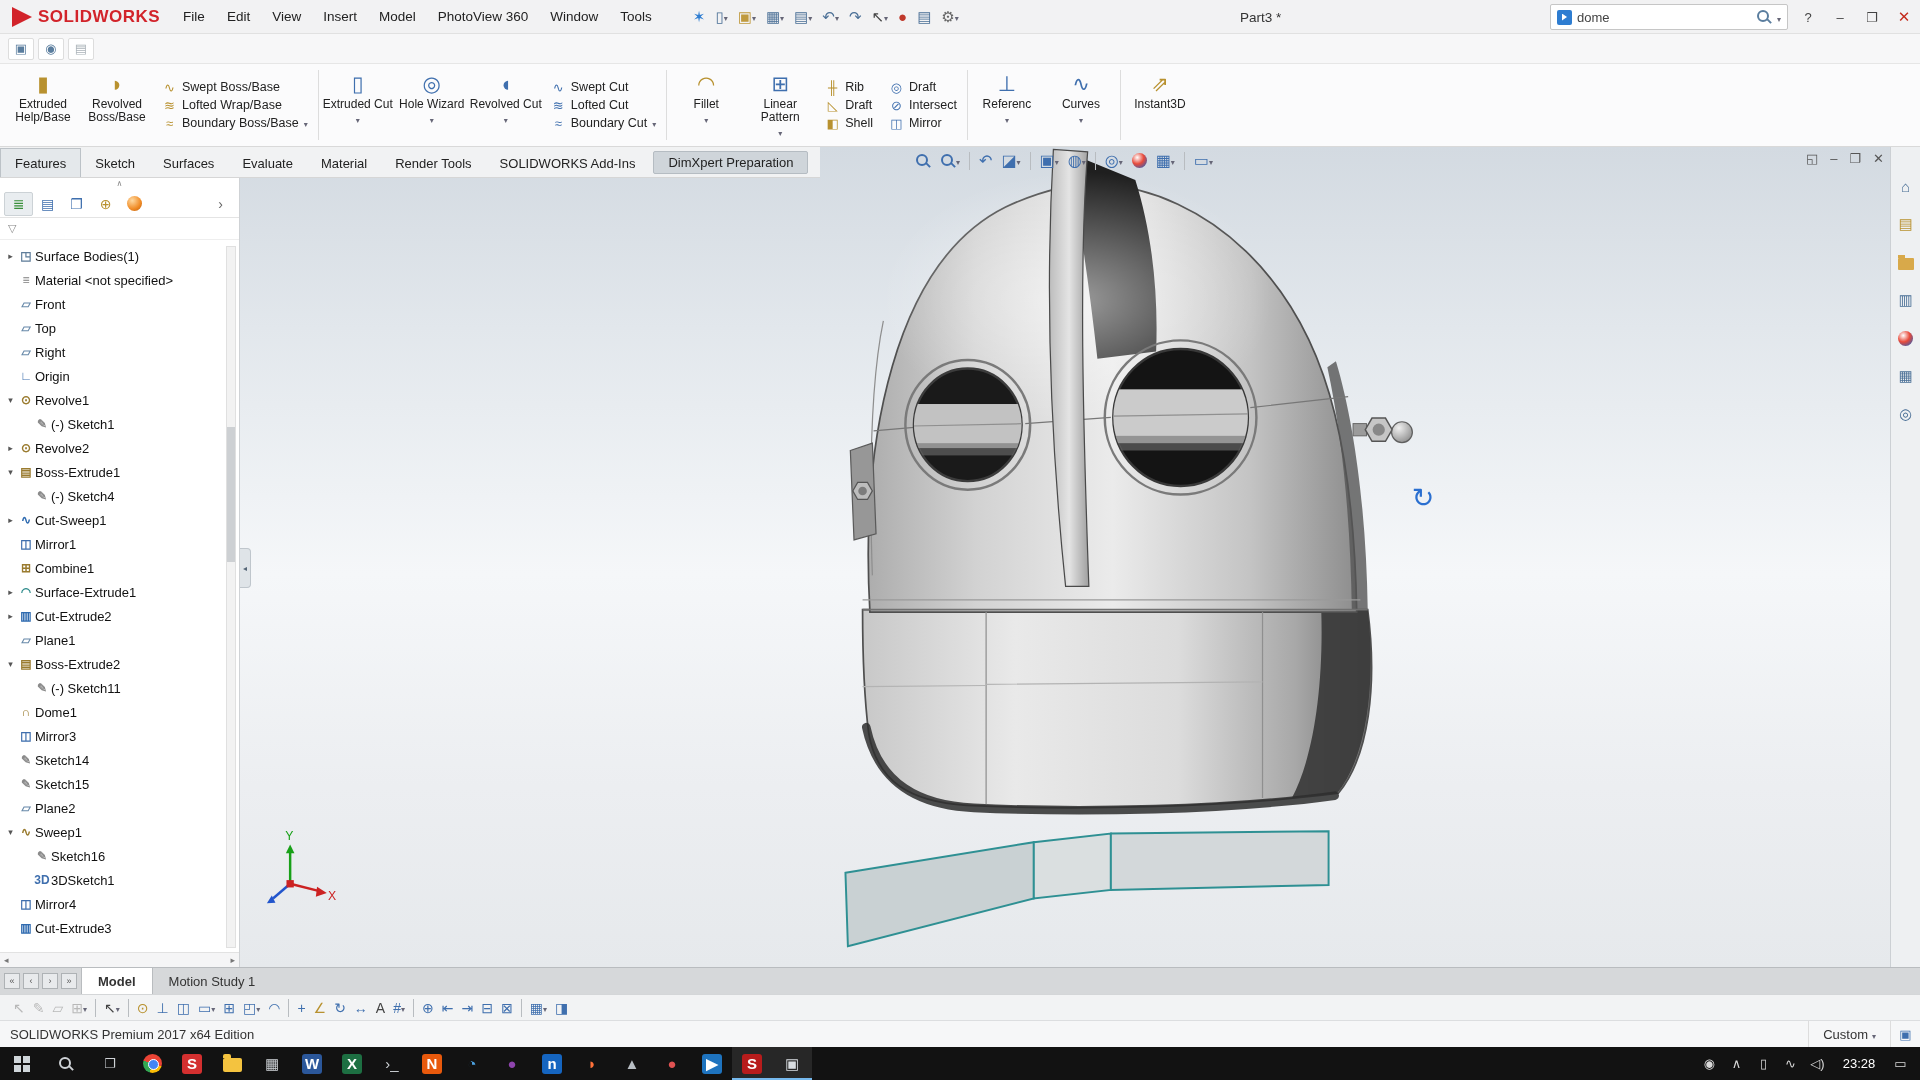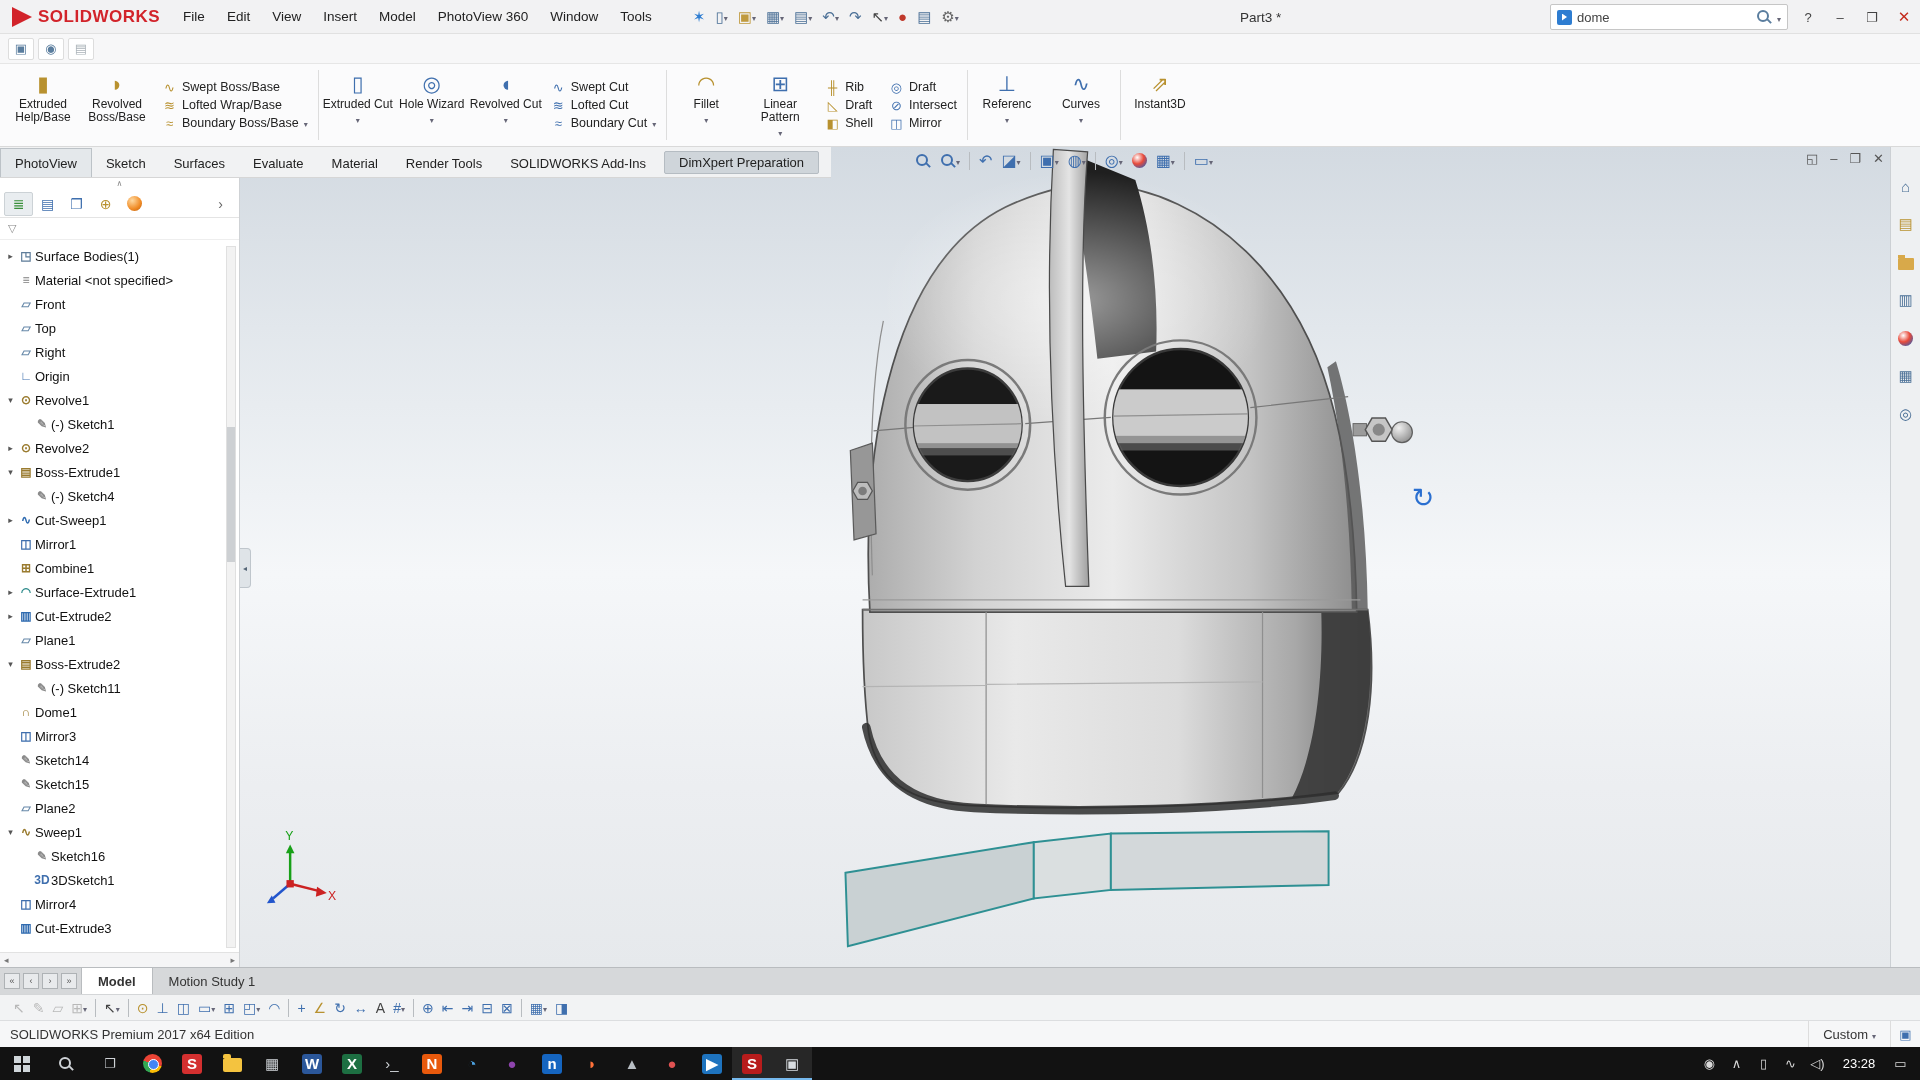--- a/index.html
+++ b/index.html
@@ -463,21 +463,21 @@
       <polygon points="-19,16 -12,15.5 -15,9.5" fill="#2255cc"></polygon>
       <rect x="-3" y="-3" width="6" height="6" fill="#cc2222"></rect>
     </g>
   </svg>
 </div>
 
 <div class="tabstrip">
   <div class="tabs">
 
   <div class="tab active">
-        <span>PhotoView</span>
+        <span>Features</span>
       </div>
       <div class="tab">
         <span>Sketch</span>
       </div>
       <div class="tab">
         <span>Surfaces</span>
       </div>
       <div class="tab">
         <span>Evaluate</span>
       </div>

